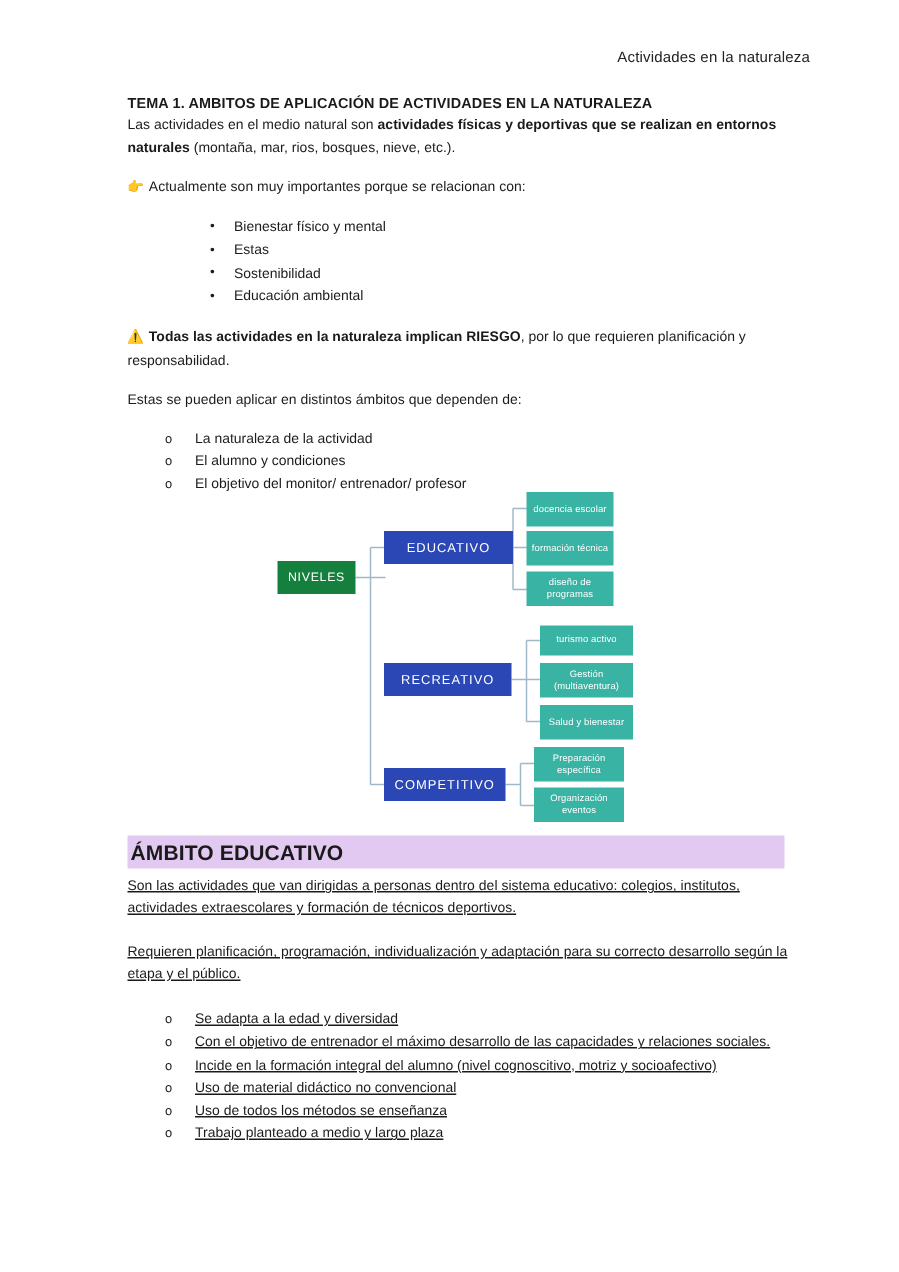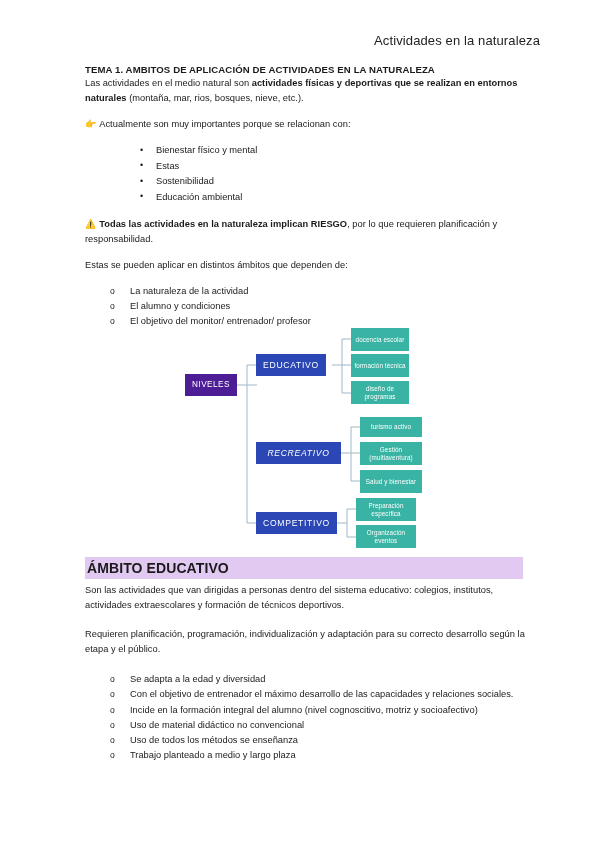--- a/index.html
+++ b/index.html
@@ -21,21 +21,21 @@
     left: 0; top: 0;
     width: 599px;
     height: 848px;
     background: #ffffff;
   }
 
   .doc-header {
     position: absolute;
     top: 33px;
     right: 59px;
-    font-size: 13px;
+    font-size: 10px;
     color: #222;
     letter-spacing: 0.12px;
   }
 
   .content {
     position: absolute;
     left: 85px;
     top: 64px;
     width: 452px;
   }
@@ -117,21 +117,21 @@
     position: absolute;
     display: flex;
     align-items: center;
     justify-content: center;
     text-align: center;
     color: #ffffff;
     box-sizing: border-box;
     line-height: 1.18;
   }
   .node-root {
-    background: #4c1d95;
+    background: #15803d;
     font-size: 8.2px;
     letter-spacing: 0.5px;
   }
   .node-mid {
     background: #2a47b5;
     font-size: 8.6px;
     letter-spacing: 0.7px;
   }
   .node-leaf {
     background: #38b3a4;
@@ -150,20 +150,21 @@
     font-weight: bold;
     padding: 3px 2px 3px 2px;
     letter-spacing: 0.1px;
     box-sizing: border-box;
   }
 
   .lower {
     position: absolute;
     left: 85px;
     width: 452px;
+    text-decoration: underline;
   }
 </style>
 </head>
 <body>
 
 <div class="page">
 
   <div class="doc-header">Actividades en la naturaleza</div>
 
   <div class="content">
@@ -220,26 +221,26 @@
       <path d="M 166 156 L 176 156" stroke="#9fb8c8" stroke-width="1" fill="none"></path>
 
       <path d="M 152 198 L 162 198" stroke="#9fb8c8" stroke-width="1" fill="none"></path>
       <path d="M 162 184 L 162 212" stroke="#9fb8c8" stroke-width="1" fill="none"></path>
       <path d="M 162 184 L 172 184" stroke="#9fb8c8" stroke-width="1" fill="none"></path>
       <path d="M 162 212 L 172 212" stroke="#9fb8c8" stroke-width="1" fill="none"></path>
     </svg>
 
     <div class="node node-root" style="left:0px; top:49px; width:52px; height:22px;">NIVELES</div>
 
-    <div class="node node-mid" style="left:71px; top:29px; width:70px; height:22px;">EDUCATIVO</div>
+    <div class="node node-mid" style="left:71px; top:29px; width:86px; height:22px;">EDUCATIVO</div>
     <div class="node node-leaf" style="left:166px; top:3px; width:58px; height:23px;">docencia escolar</div>
     <div class="node node-leaf" style="left:166px; top:29px; width:58px; height:23px;">formación técnica</div>
     <div class="node node-leaf" style="left:166px; top:56px; width:58px; height:23px;">diseño de programas</div>
 
-    <div class="node node-mid" style="left:71px; top:117px; width:85px; height:22px;font-style:italic;">RECREATIVO</div>
+    <div class="node node-mid" style="left:71px; top:117px; width:85px; height:22px;">RECREATIVO</div>
     <div class="node node-leaf" style="left:175px; top:92px; width:62px; height:20px;">turismo activo</div>
     <div class="node node-leaf" style="left:175px; top:117px; width:62px; height:23px;">Gestión (multiaventura)</div>
     <div class="node node-leaf" style="left:175px; top:145px; width:62px; height:23px;">Salud y bienestar</div>
 
     <div class="node node-mid" style="left:71px; top:187px; width:81px; height:22px;">COMPETITIVO</div>
     <div class="node node-leaf" style="left:171px; top:173px; width:60px; height:23px;">Preparación específica</div>
     <div class="node node-leaf" style="left:171px; top:200px; width:60px; height:23px;">Organización eventos</div>
 
   </div>
 

